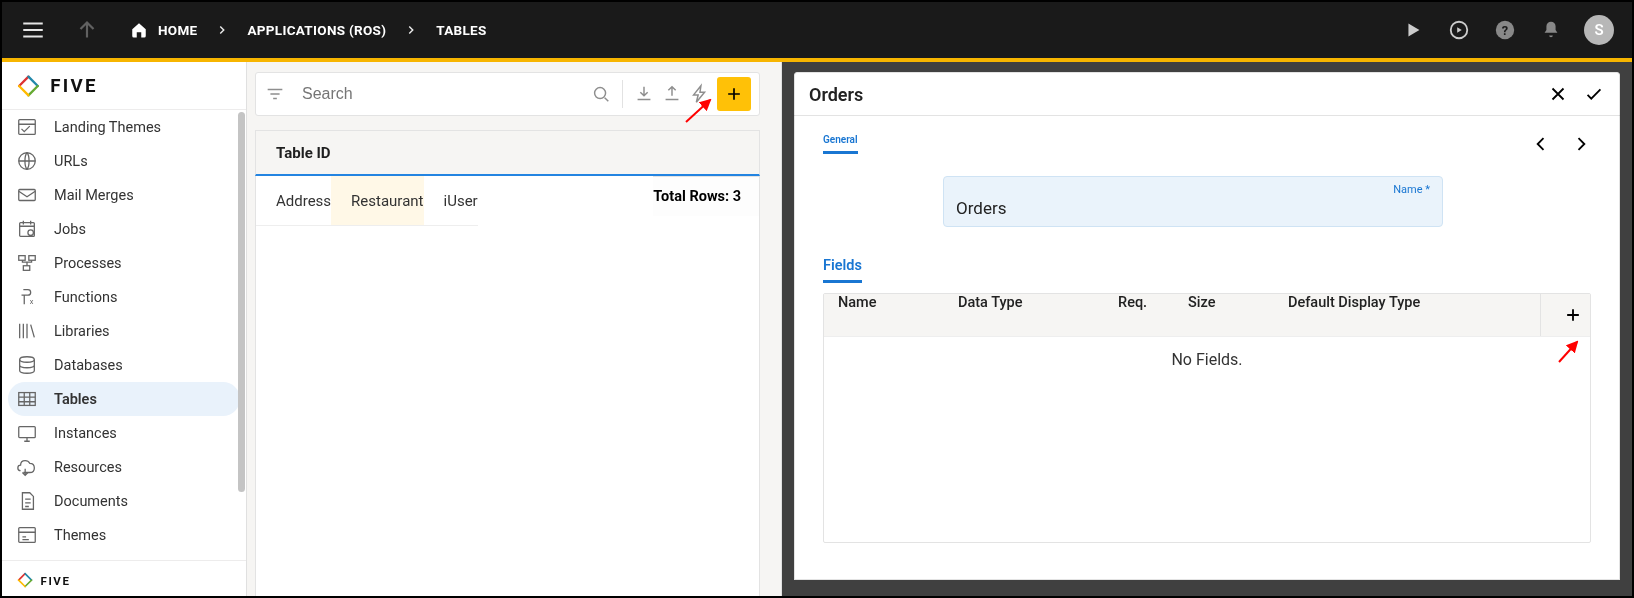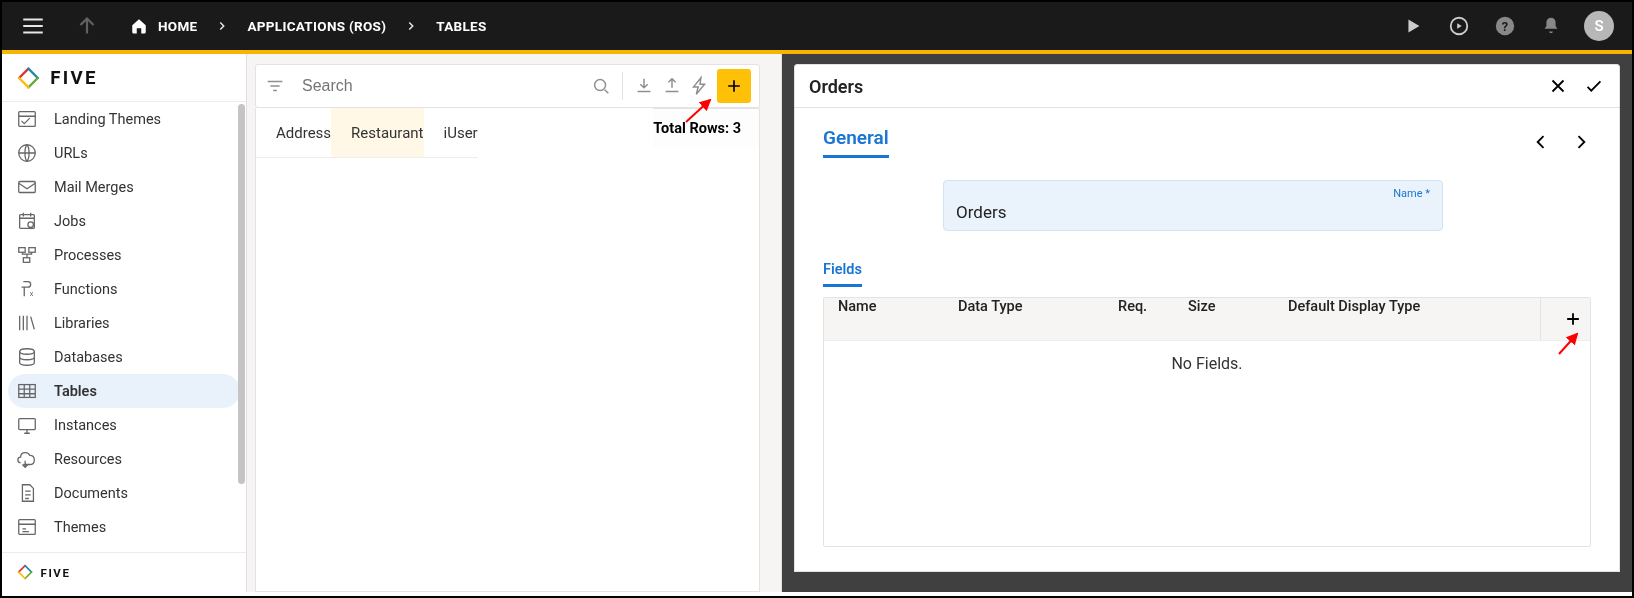--- a/index.html
+++ b/index.html
@@ -7,21 +7,21 @@
     font-family: -apple-system, BlinkMacSystemFont, "Segoe UI", Roboto, Arial, sans-serif;
     background: #fff;
     width: 1634px;
     height: 598px;
     overflow: hidden;
     border: 2px solid #000;
   }
 
   
   .topbar {
-    height: 52px;
+    height: 60px;
     background: #1a1a1a;
     display: flex;
     align-items: center;
     padding: 0 18px;
     color: #fff;
     border-bottom: 4px solid #f7b500;
   }
   .topbar .ham { width: 26px; height: 26px; cursor: pointer; fill: #e6e6e6; }
   .topbar .arrow-up { margin-left: 28px; opacity: .35; fill: #e6e6e6; }
   .crumbs { display: flex; align-items: center; gap: 10px; margin-left: 30px; font-size: 13.5px; font-weight: 700; letter-spacing: .3px; }
@@ -68,21 +68,21 @@
 
   
   .right { flex: 1; background: #404040; padding: 10px 12px 20px 12px; display: flex; flex-direction: column; }
   .right .header { height: 44px; background: #fff; border: 1px solid #e3e3e3; border-radius: 3px 3px 0 0; display: flex; align-items: center; padding: 0 14px; gap: 14px; }
   .right .header .title { font-size: 18px; font-weight: 600; color: #222; }
   .right .header .spacer { flex: 1; }
   .right .header .hicon { width: 22px; height: 22px; stroke: #000; stroke-width: 2; fill: none; cursor: pointer; }
 
   .panel-body { flex: 1; background: #fff; border: 1px solid #e3e3e3; border-top: none; padding: 18px 28px; position: relative; }
   .tabrow { display: flex; align-items: center; gap: 12px; }
-  .tabrow .tab { font-size: 19px; font-weight: 600; color: #1976d2; padding-bottom: 6px; border-bottom: 3px solid #1976d2; cursor: pointer; }
+  .tabrow .tab { font-size: 10px; font-weight: 600; color: #1976d2; padding-bottom: 6px; border-bottom: 3px solid #1976d2; cursor: pointer; }
   .tabrow .spacer { flex: 1; }
   .tabrow .navchev { width: 20px; height: 20px; stroke: #000; stroke-width: 2.2; fill: none; cursor: pointer; margin-left: 8px; }
 
   .name-field { margin: 22px 0 28px 120px; width: 500px; background: #eaf3fb; border: 1px solid #cfe3f4; border-radius: 4px; padding: 6px 12px 8px 12px; }
   .name-field .lab { font-size: 11px; color: #1976d2; text-align: right; }
   .name-field .val { font-size: 17px; color: #222; margin-top: 2px; }
 
   .fields-label { font-size: 14.5px; font-weight: 600; color: #1976d2; padding-bottom: 6px; border-bottom: 3px solid #1976d2; display: inline-block; }
 
   .fields-table { margin-top: 10px; border: 1px solid #e3e3e3; border-radius: 2px; position: relative; }
@@ -289,20 +289,21 @@
       <svg class="ticon2" viewBox="0 0 24 24">
           <path d="M13 3L5 13h5l-2 8 9-11h-5z"></path>
         </svg>
       <div class="add-btn">
         <svg viewBox="0 0 24 24">
             <path d="M12 5v14M5 12h14" fill="none"></path>
           </svg>
       </div>
     </div>
 
+    <div class="tableid-header">Table ID</div>
     <div class="rows">
       <div class="row">Address</div>
       <div class="row selected">Restaurant</div>
       <div class="row">iUser</div>
       <div class="filler"></div>
       <div class="total-row">Total Rows: 3</div>
     </div>
   </div>
 
   <div class="right">

